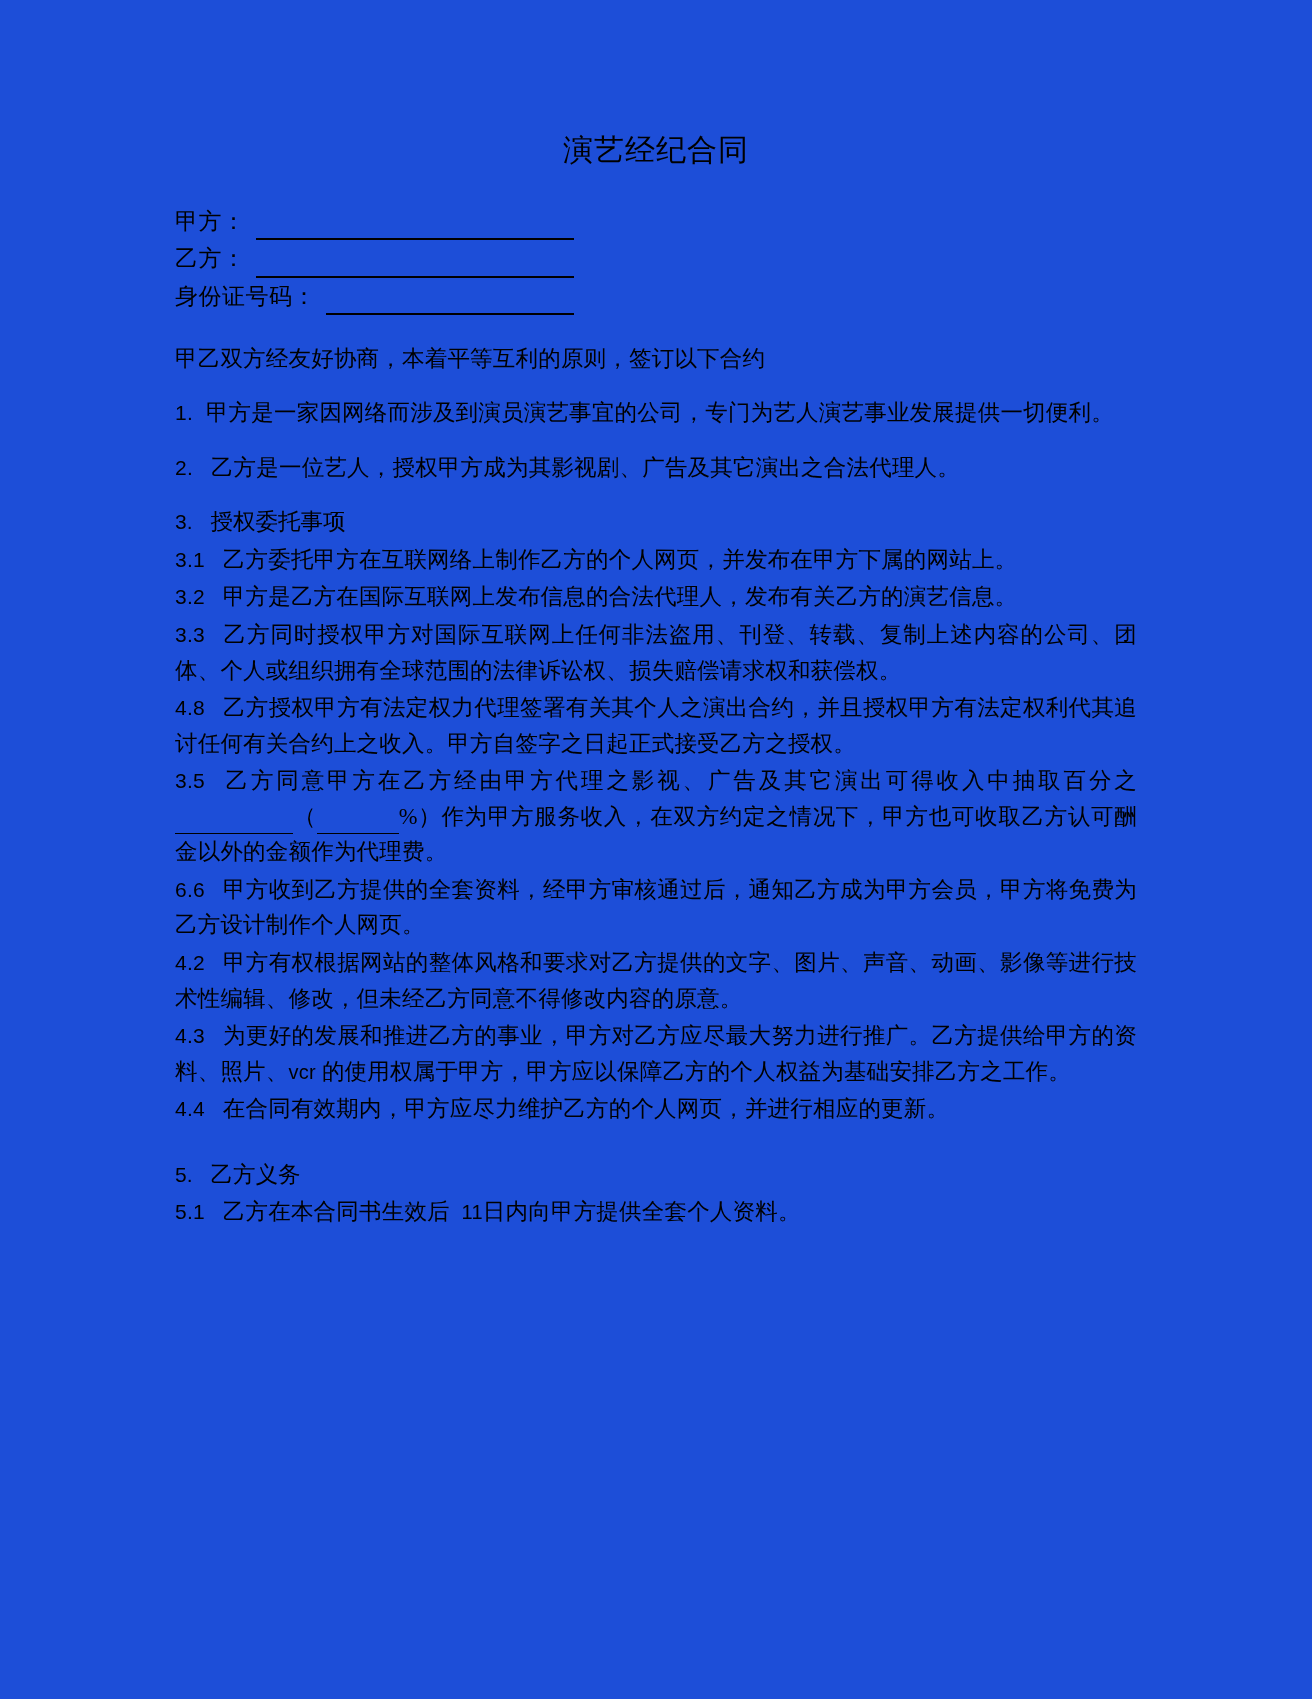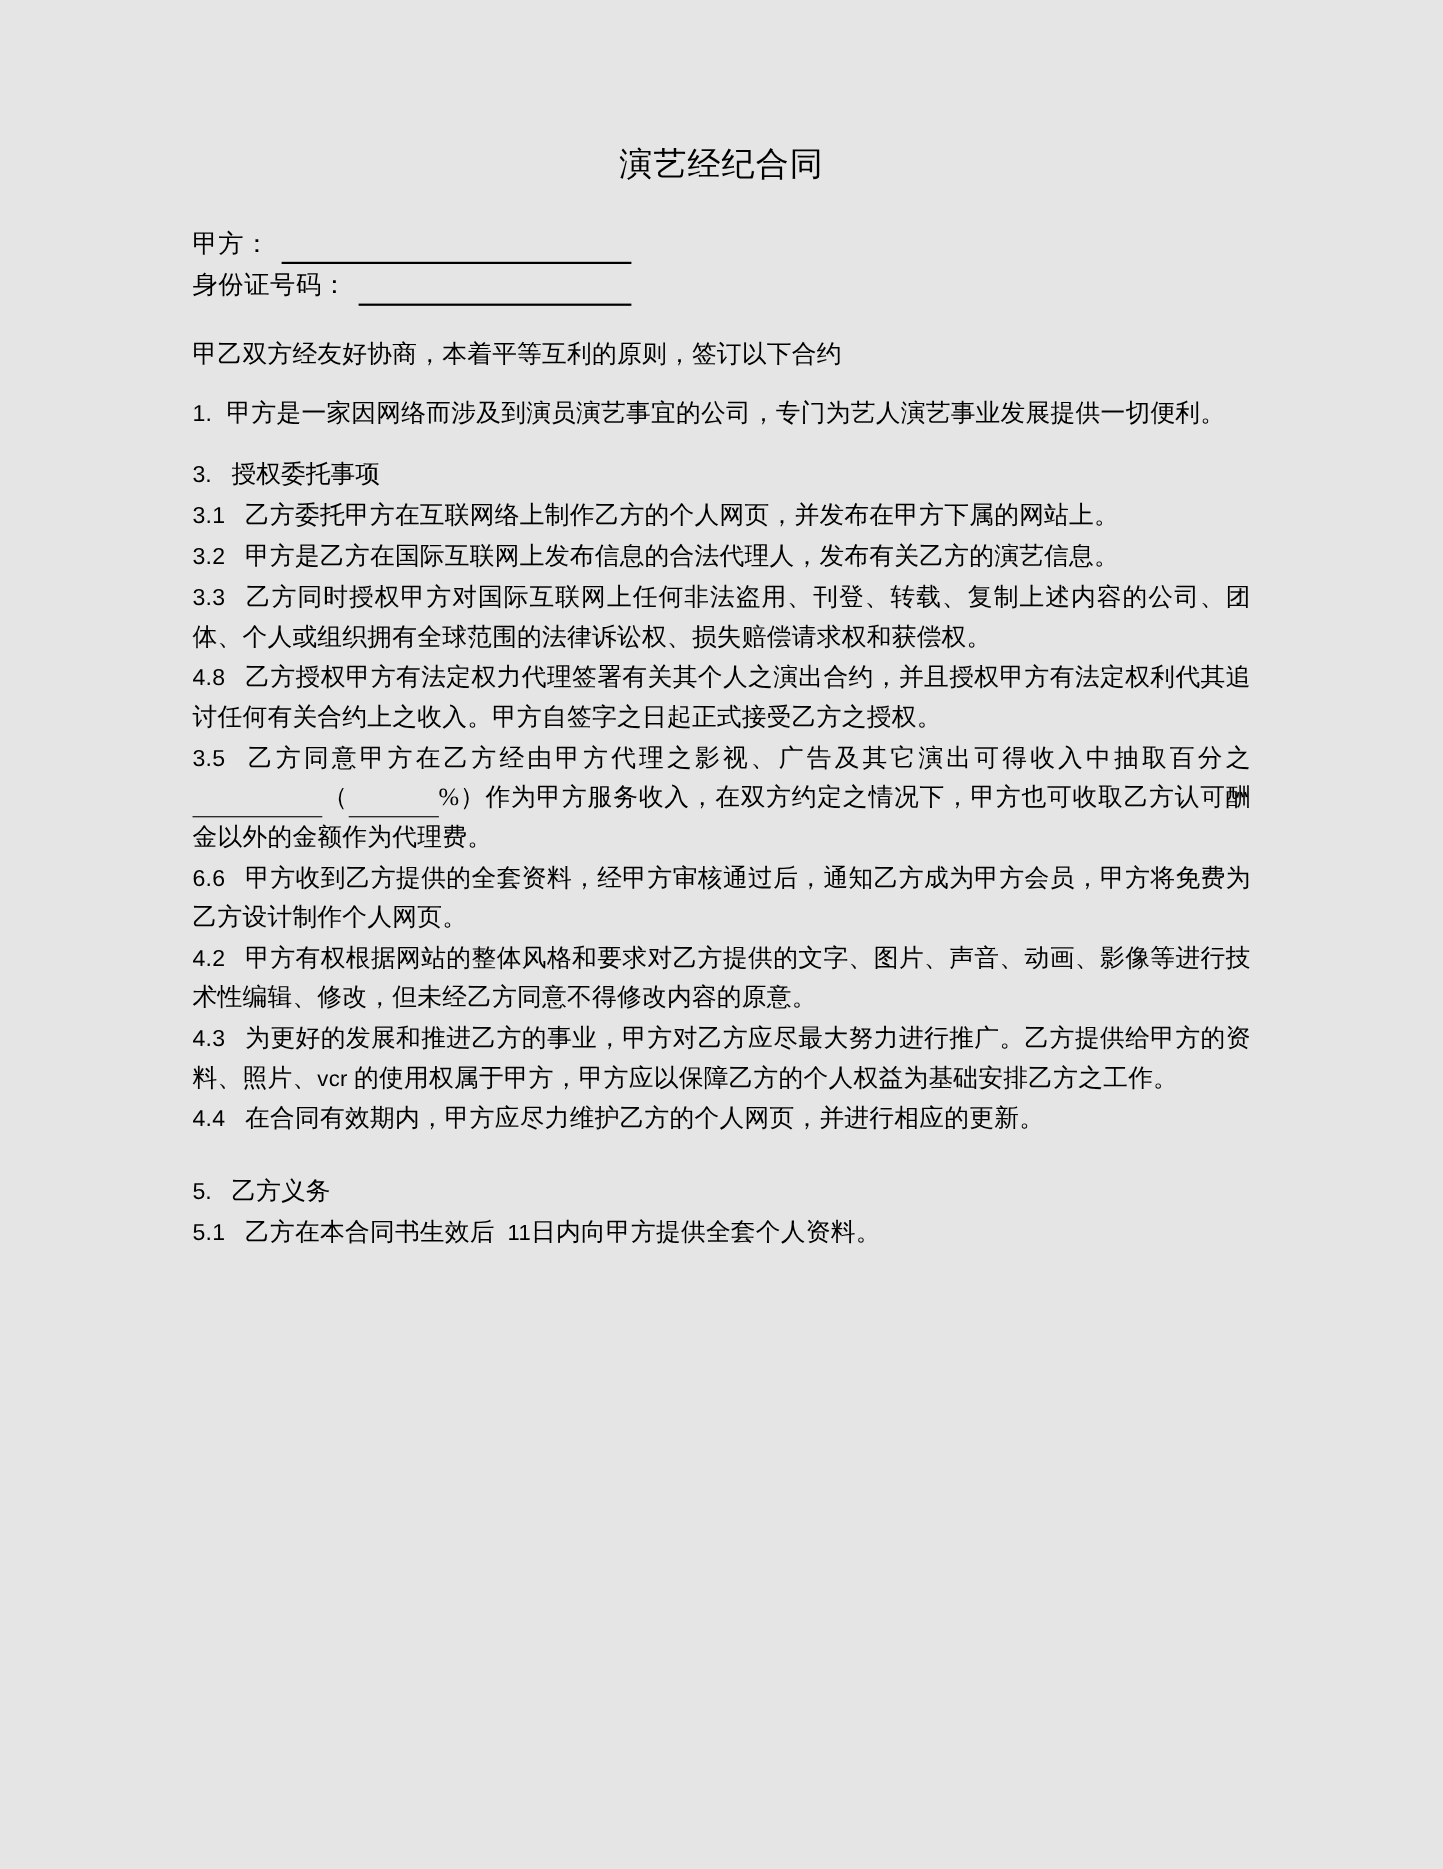--- a/index.html
+++ b/index.html
@@ -8,21 +8,21 @@
     background: #ffffff;
   }
   body {
     font-family: "Liberation Serif", "DejaVu Serif", serif;
     color: #000000;
   }
   .page {
     position: relative;
     width: 1312px;
     height: 1699px;
-    background: #e5e5e5;
+    background: #1d4ed8;
     box-sizing: border-box;
     padding: 130px 175px 0 175px;
     overflow: hidden;
   }
   .doc-title {
     text-align: center;
     font-size: 30px;
     line-height: 1.3;
     letter-spacing: 1px;
     margin: 0 0 34px 0;
@@ -103,31 +103,38 @@
 <div class="page">
 
   <h1 class="doc-title">演艺经纪合同</h1>
 
   <div class="party-block">
     <div class="party-row">
       <span class="party-label">甲方：</span>
       <span class="blank-line blank-party"></span>
     </div>
     <div class="party-row">
+      <span class="party-label">乙方：</span>
+      <span class="blank-line blank-party"></span>
+    </div>
+    <div class="party-row">
       <span class="party-label">身份证号码：</span>
       <span class="blank-line blank-id"></span>
     </div>
   </div>
 
   <p class="para intro">甲乙双方经友好协商，本着平等互利的原则，签订以下合约</p>
 
   <p class="para">
     <span class="numlbl">1.</span><span class="num-sp"></span><span>甲方是一家因网络而涉及到演员演艺事宜的公司，专门为艺人演艺事业发展提供一切便利。</span>
   </p>
 
+  <p class="para">
+    <span class="numlbl">2.</span><span class="num-sp-wide"></span><span>乙方是一位艺人，授权甲方成为其影视剧、广告及其它演出之合法代理人。</span>
+  </p>
 
   <p class="section-head">
     <span class="numlbl">3.</span><span class="num-sp-wide"></span><span>授权委托事项</span>
   </p>
 
   <p class="para tight">
     <span class="numlbl">3.1</span><span class="num-sp-wide"></span><span>乙方委托甲方在互联网络上制作乙方的个人网页，并发布在甲方下属的网站上。</span>
   </p>
 
   <p class="para tight">

